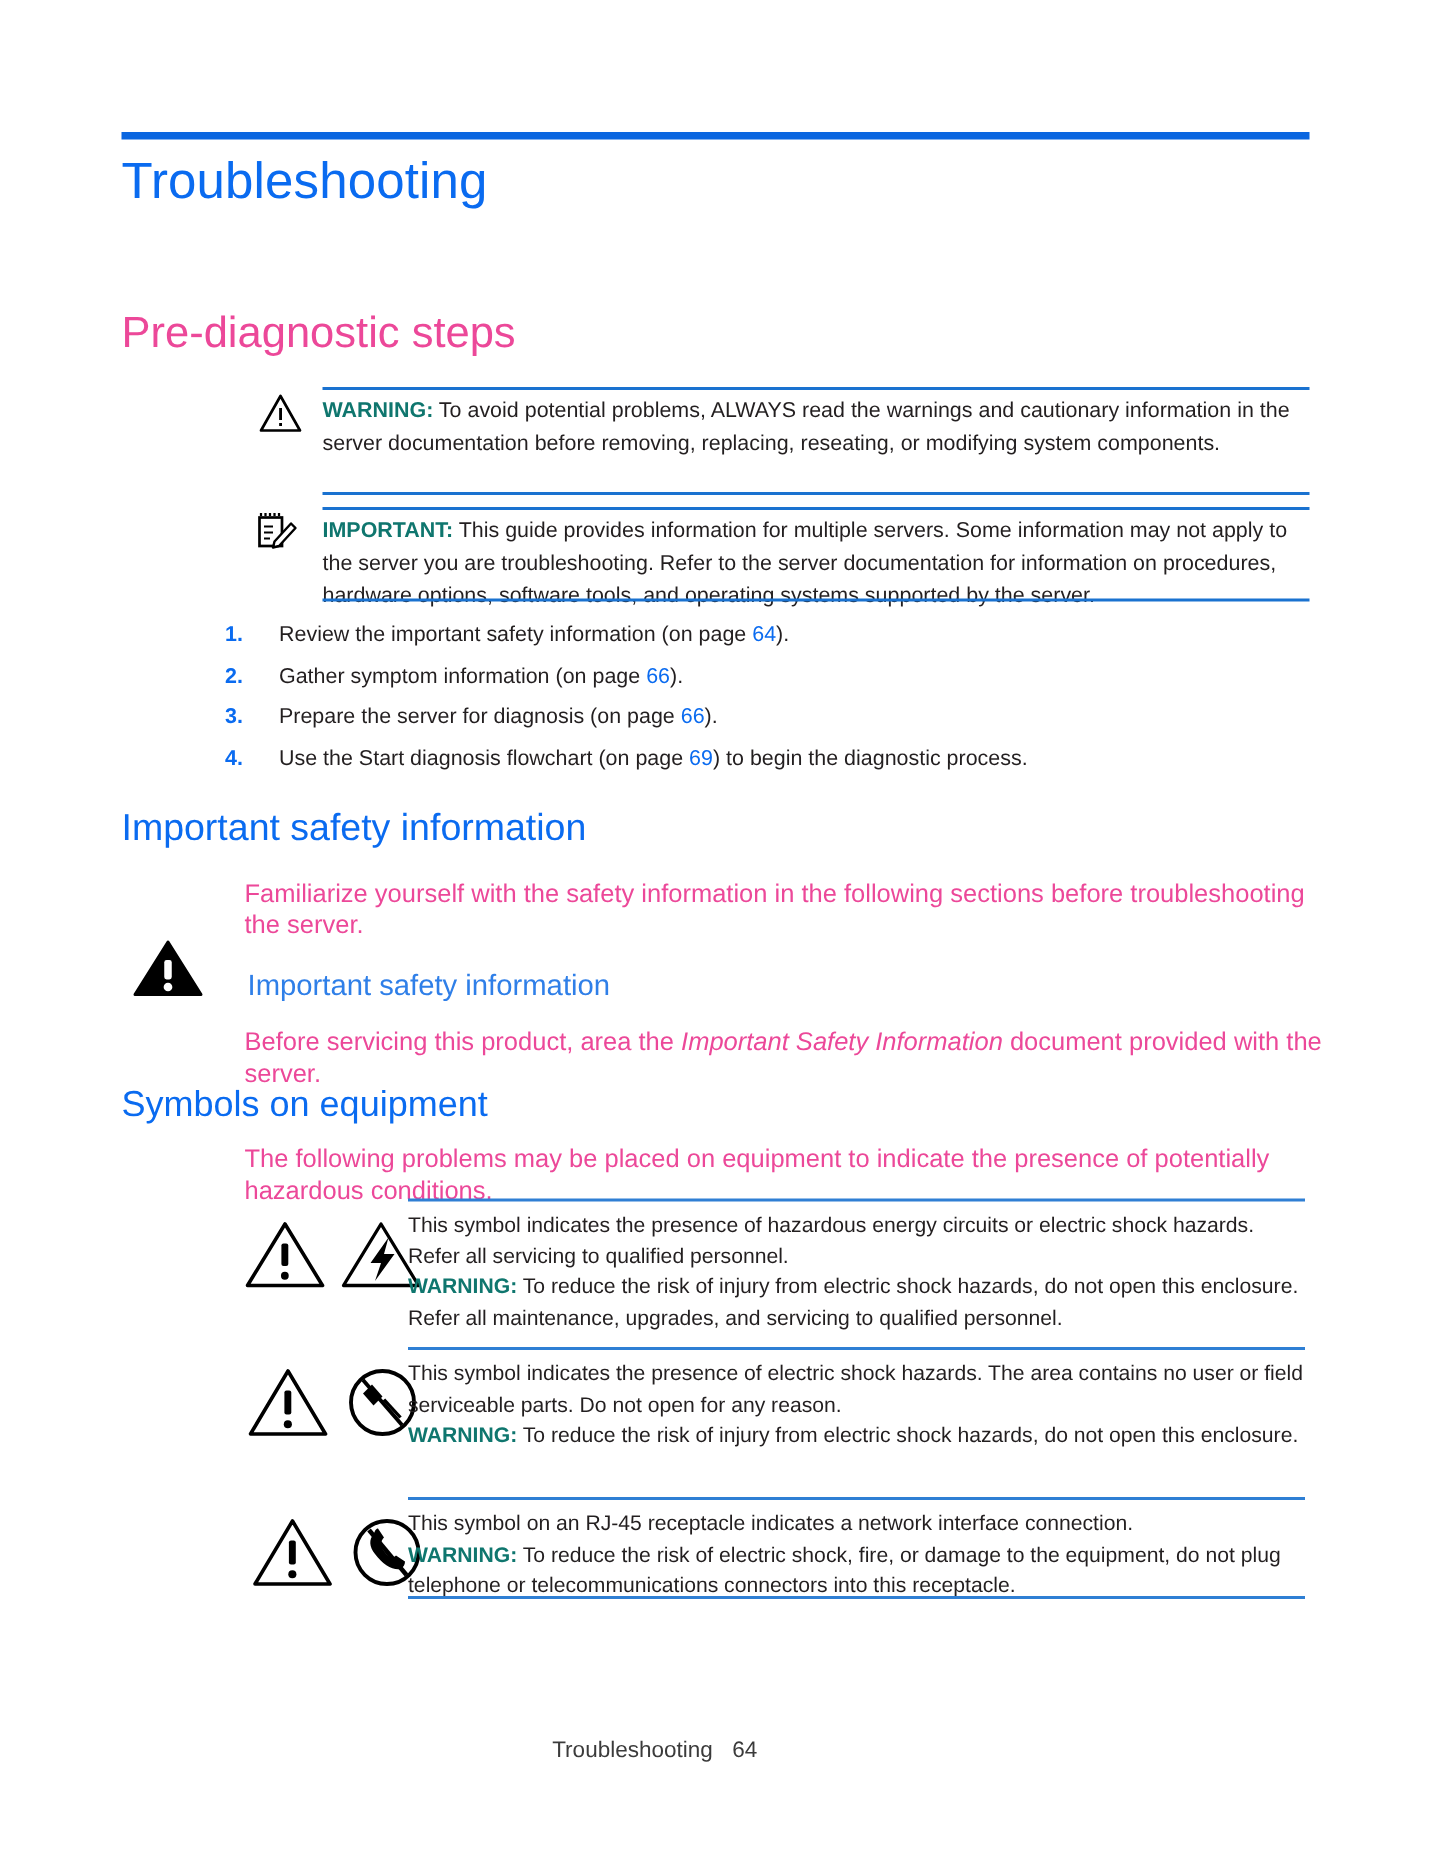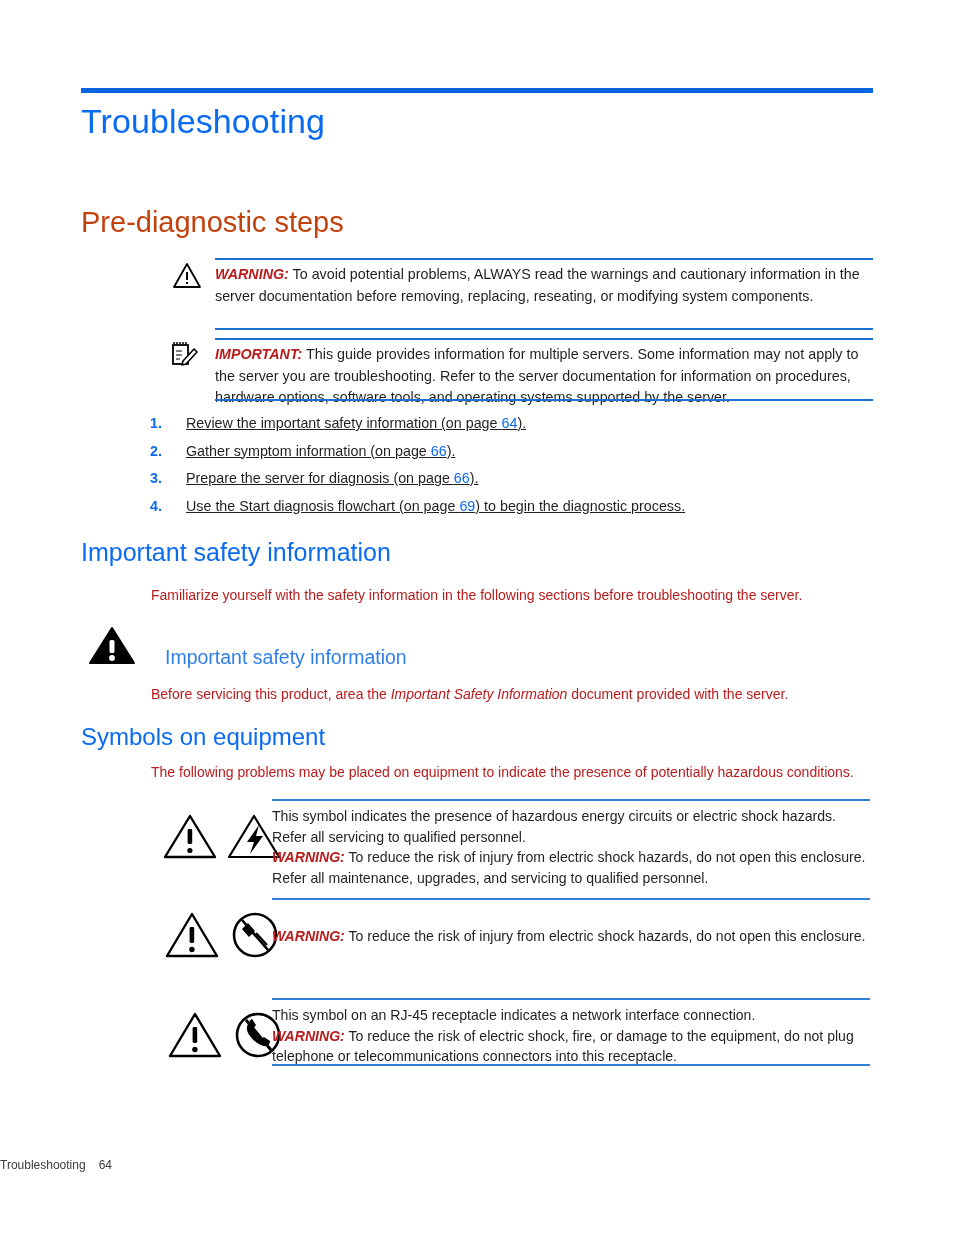--- a/index.html
+++ b/index.html
@@ -41,21 +41,21 @@
     color: #0a6bf0;
     letter-spacing: 0.1px;
     line-height: 1.15;
   }
   .h2 {
     position: absolute;
     left: 81px;
     top: 206px;
     font-size: 29px;
     font-weight: 400;
-    color: #c2410c;
+    color: #ec4899;
     line-height: 1.15;
   }
   .h2b {
     position: absolute;
     left: 81px;
     top: 538px;
     font-size: 25px;
     font-weight: 400;
     color: #0a6bf0;
     line-height: 1.15;
@@ -82,23 +82,22 @@
     width: 100%;
   }
   .admon .body {
     font-size: 14.3px;
     line-height: 21.5px;
     padding-top: 4px;
     color: #231f20;
     text-align: left;
   }
   .lbl-blue {
-    color: #b91c1c;
+    color: #0f766e;
     font-weight: bold;
-    font-style: italic;
   }
 
   .admon-icon {
     position: absolute;
     width: 34px;
     height: 34px;
   }
 
   
   .olist {
@@ -112,29 +111,30 @@
     font-size: 14.3px;
     line-height: 19px;
     margin-bottom: 8.5px;
   }
   .olist .num {
     color: #0a6bf0;
     font-weight: bold;
     width: 36px;
     flex: 0 0 36px;
   }
-  .olist .txt { flex: 1 1 auto; text-decoration: underline; }
+  .olist .txt { flex: 1 1 auto; }
   .pgref { color: #0a6bf0; }
 
   
   .para {
     position: absolute;
-    font-size: 14px;
+    font-size: 17px;
     line-height: 21px;
-    color: #b91c1c;
+    color: #ec4899;
+    margin-left: 12px;
   }
   .para-familiarize { left: 151px; top: 585px; width: 730px; }
   .para-before     { left: 151px; top: 684px; width: 730px; }
   .para-following  { left: 151px; top: 762px; width: 716px; }
 
   .isi-head {
     position: absolute;
     left: 165px;
     top: 646px;
     font-size: 19.5px;
@@ -178,22 +178,22 @@
     height: 2px;
     background: #2f7fd4;
   }
 
   
   .footer {
     position: absolute;
     left: 0;
     top: 1158px;
     width: 873px;
-    text-align: left;
-    font-size: 12px;
+    text-align: center;
+    font-size: 15px;
     color: #3b3b3b;
   }
   .footer .pg { margin-left: 13px; }
   svg { display: block; }
 </style>
 </head>
 <body>
 
 <div class="page">
 
@@ -307,21 +307,21 @@
         <circle cx="93" cy="25" r="21" fill="none" stroke="#000" stroke-width="2.6"></circle>
         <path d="M80 10 L106 40" stroke="#000" stroke-width="2.6"></path>
         <path d="M86 13 L93 21 L87 27 L80 19 Z" fill="#000"></path>
         <path d="M94 23 L105 35" stroke="#000" stroke-width="2.2"></path>
       </g>
     </svg>
   </div>
   <div class="symrow" style="top:898px;">
     <div class="rule"></div>
     <div class="cell">
-      <br>
+      <span>This symbol indicates the presence of electric shock hazards. The area contains no user or field serviceable parts. Do not open for any reason.</span><br>
       <span class="lbl-blue">WARNING:</span>
       <span>To reduce the risk of injury from electric shock hazards, do not open this enclosure.</span>
     </div>
   </div>
 
   <div class="sym-icons" style="left:165px; top:1010px;">
     <svg width="125" height="52" viewBox="0 0 125 52">
       <g>
         <path d="M30 4 L55 46 L5 46 Z" fill="none" stroke="#000" stroke-width="2.4" stroke-linejoin="round"></path>
         <rect x="27.6" y="17" width="4.6" height="16" rx="1.4" fill="#000"></rect>

